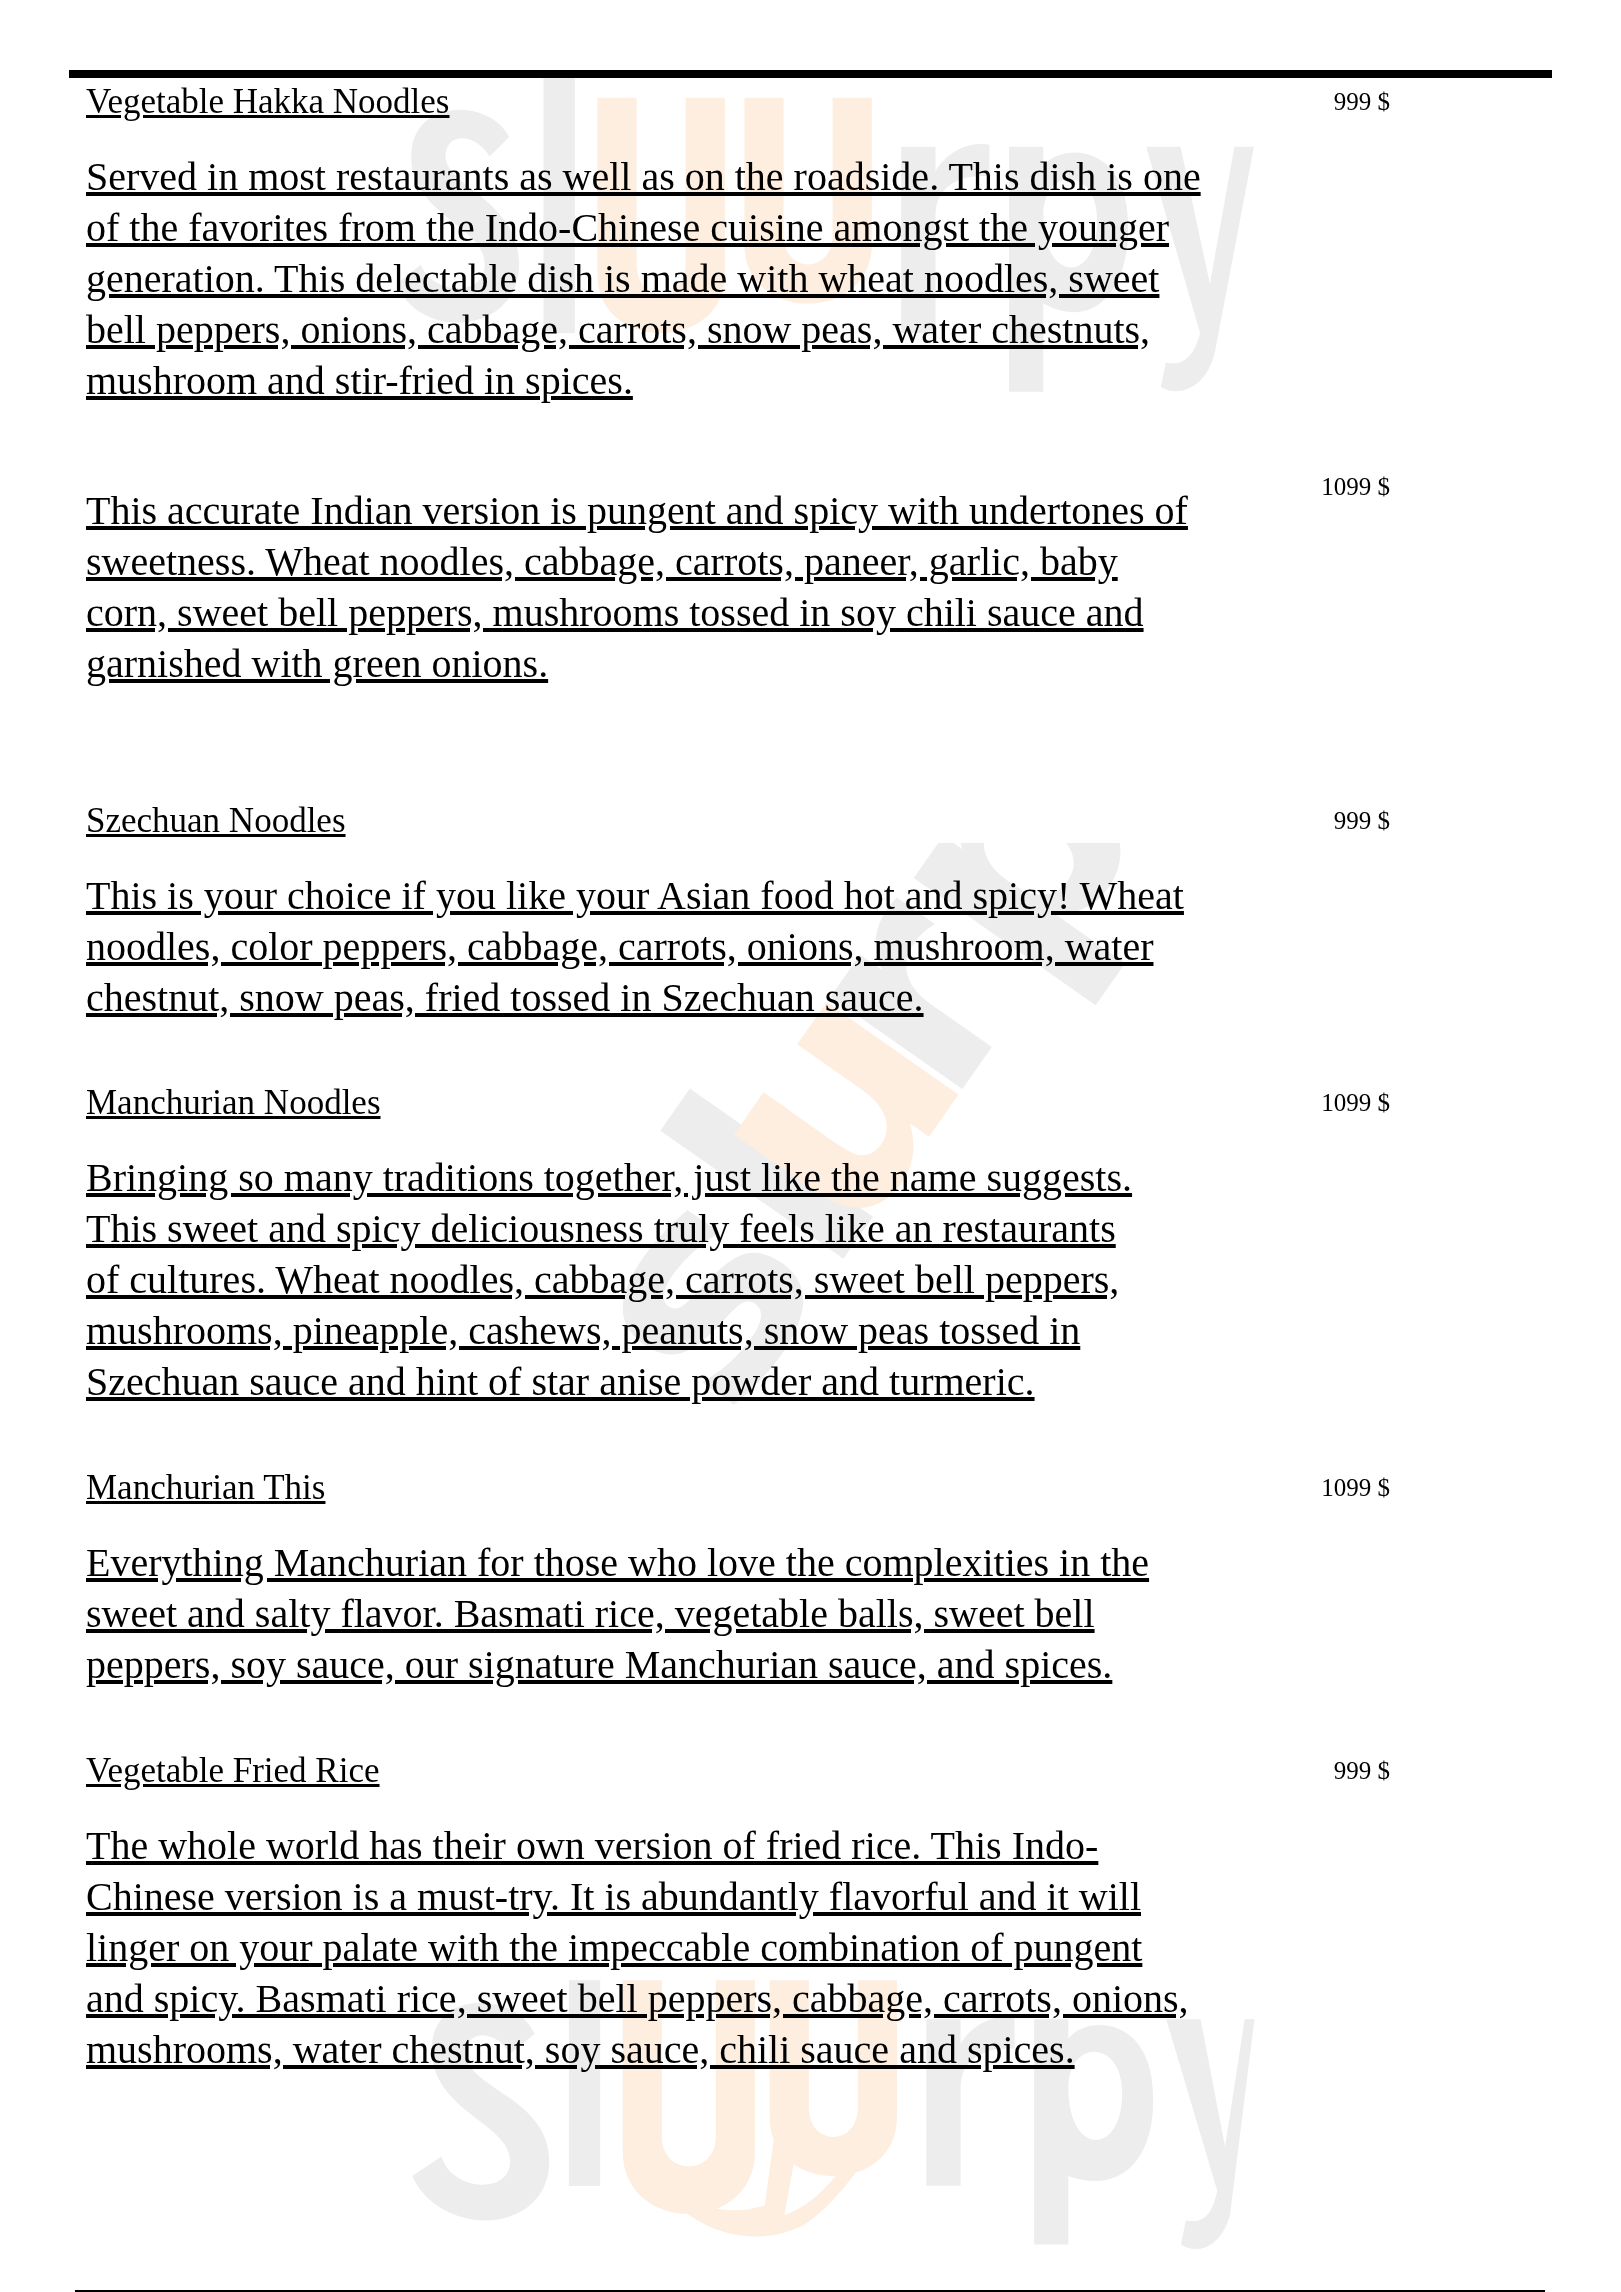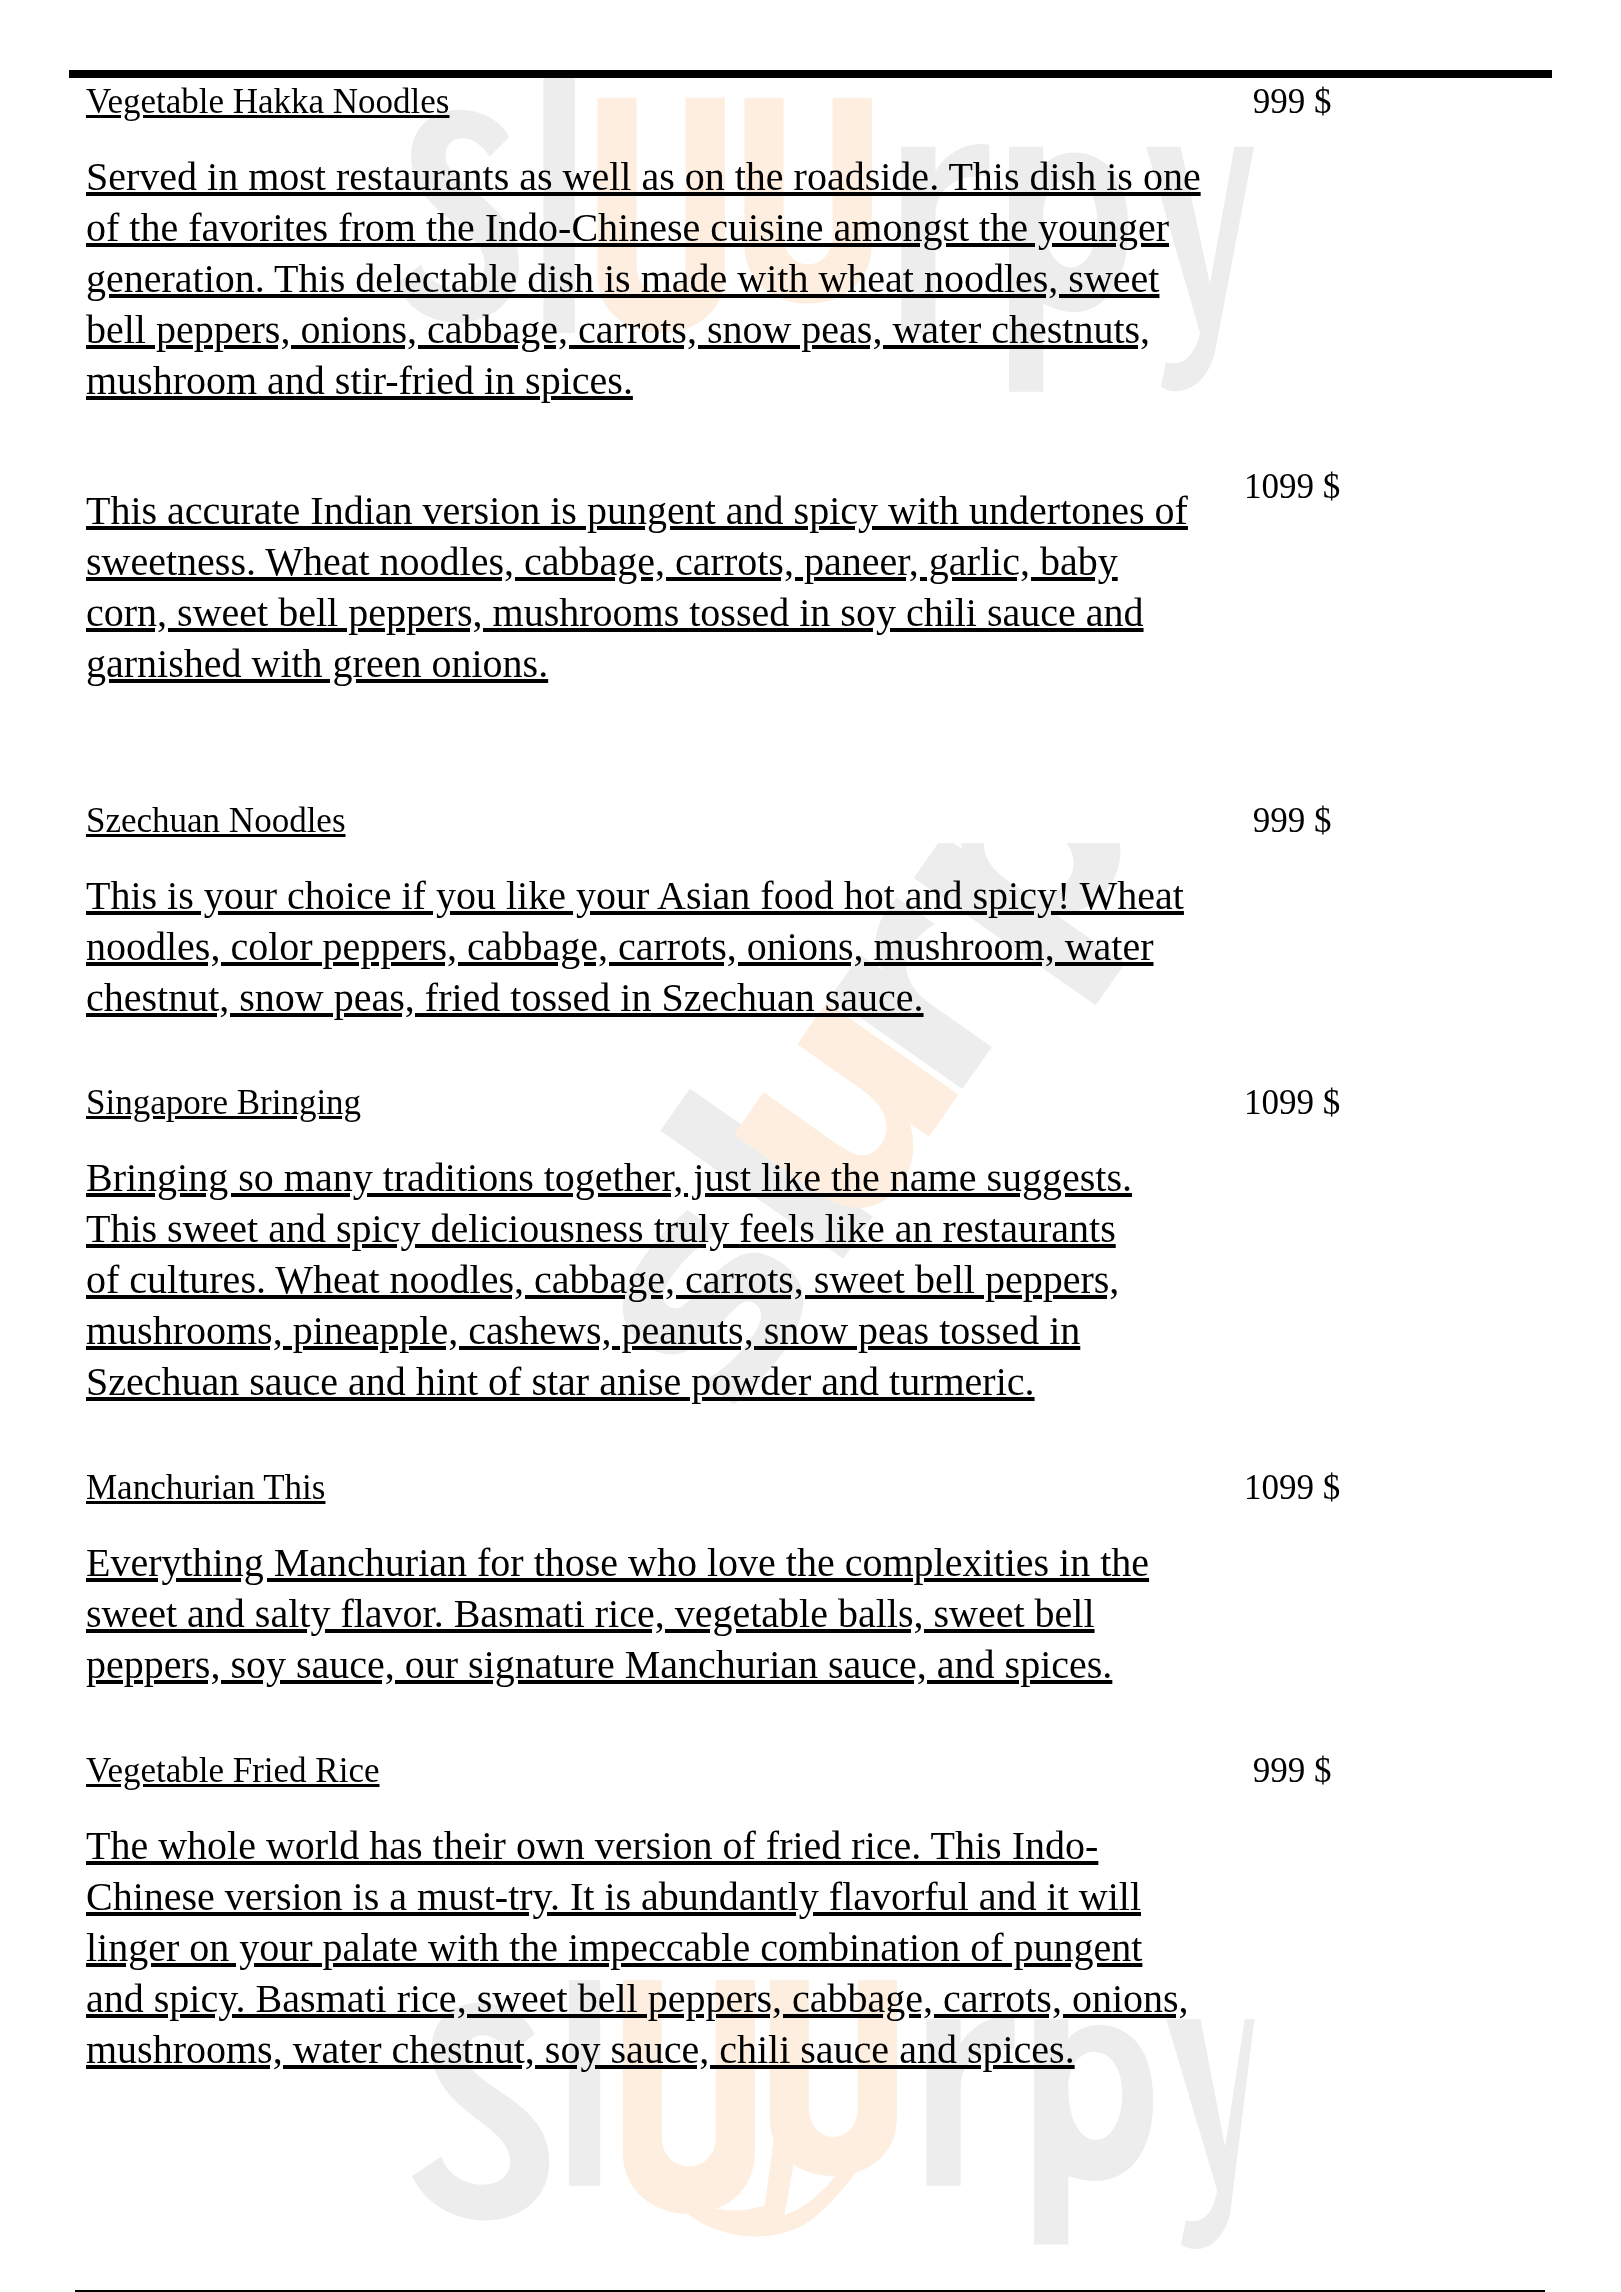--- a/index.html
+++ b/index.html
@@ -5,22 +5,22 @@
   html, body { margin: 0; padding: 0; background: #ffffff; }
   body { width: 1621px; height: 2293px; position: relative; overflow: hidden;
          font-family: "Liberation Serif", "DejaVu Serif", serif; color: #000; }
   .top-rule { position: absolute; left: 69px; top: 70px; width: 1483px; height: 7.8px; background: #000; }
   .bottom-rule { position: absolute; left: 75px; top: 2290px; width: 1470px; height: 2.9px; background: #000; }
   .watermark { position: absolute; pointer-events: none; z-index: 0; }
   .menu-item { position: absolute; left: 86px; width: 1304px; z-index: 1; text-decoration: underline; }
   .item-title { font-size: 35px; line-height: 35px; height: 51px; white-space: nowrap; }
   .item-desc { font-size: 40px; line-height: 51px; width: 1157px; margin-top: 16px; }
   .item-desc span { display: block; white-space: nowrap; }
-  .item-price { position: absolute; top: 0; right: 0; width: 196px; text-align: center;
-                font-size: 35px; line-height: 35px; white-space: nowrap; }
+  .item-price { position: absolute; top: 0; right: 0; width: 196px; text-align: right;
+                font-size: 25px; line-height: 35px; white-space: nowrap; }
   .wm-grey { fill: #ededed; }
   .wm-orange { fill: #fdeee0; }
 </style>
 </head>
 <body>
 
 <svg class="watermark" style="left:372px; top:39px;" width="882" height="392" viewBox="0 0 900 400">
   <g transform="translate(0,0)">
     <path class="wm-grey" d="M40 120 C40 60 120 60 140 100 L120 120 C105 95 75 95 75 120 C75 150 150 165 150 230 C150 300 50 310 25 250 L50 230 C60 260 115 265 115 230 C115 190 40 180 40 120 Z"></path>
     <rect class="wm-grey" x="175" y="40" width="32" height="260"></rect>
@@ -79,21 +79,21 @@
   <div class="item-title">Szechuan Noodles</div>
   <div class="item-price">999 $</div>
   <div class="item-desc">
     <span>This is your choice if you like your Asian food hot and spicy! Wheat</span>
     <span>noodles, color peppers, cabbage, carrots, onions, mushroom, water</span>
     <span>chestnut, snow peas, fried tossed in Szechuan sauce.</span>
   </div>
 </div>
 
 <div class="menu-item" style="top:1085px;">
-  <div class="item-title">Singapore Bringing</div>
+  <div class="item-title">Manchurian Noodles</div>
   <div class="item-price">1099 $</div>
   <div class="item-desc">
     <span>Bringing so many traditions together, just like the name suggests.</span>
     <span>This sweet and spicy deliciousness truly feels like an restaurants</span>
     <span>of cultures. Wheat noodles, cabbage, carrots, sweet bell peppers,</span>
     <span>mushrooms, pineapple, cashews, peanuts, snow peas tossed in</span>
     <span>Szechuan sauce and hint of star anise powder and turmeric.</span>
   </div>
 </div>
 

